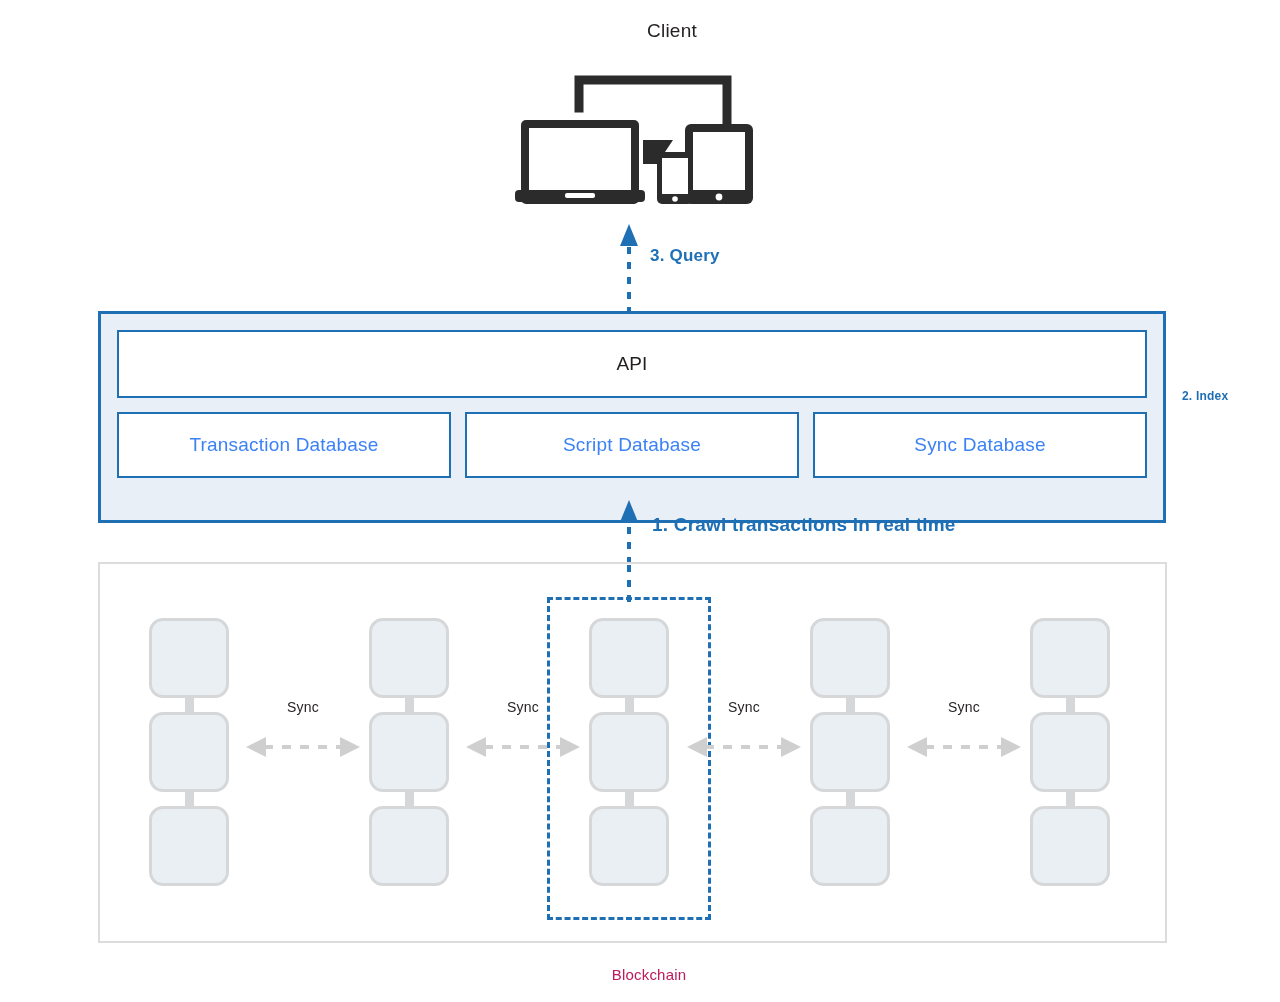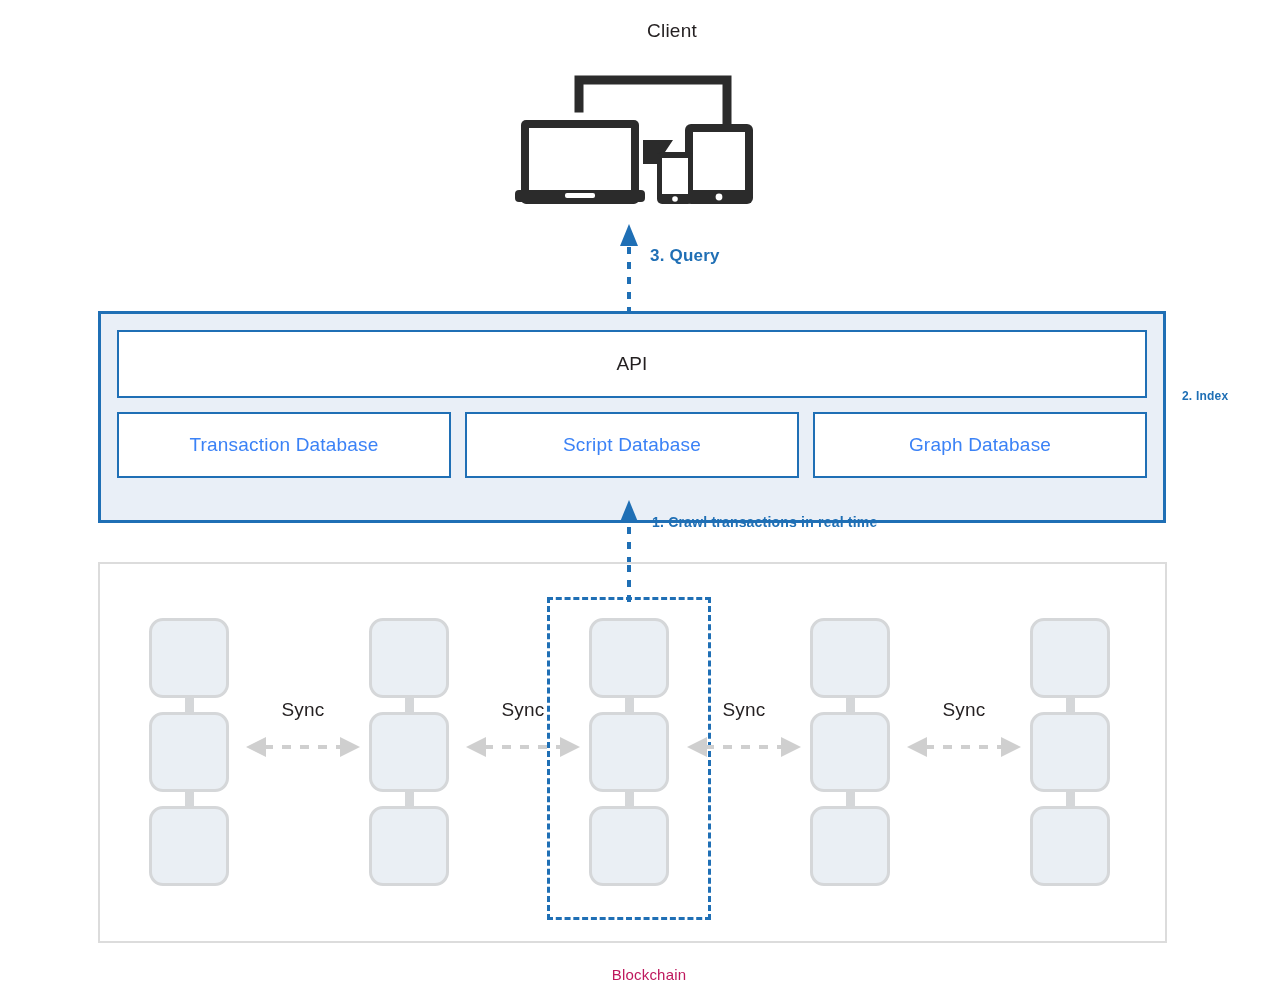--- a/index.html
+++ b/index.html
@@ -95,21 +95,21 @@
     letter-spacing: .2px;
   }
 
   
   #crawl-arrow {
     left: 600px; top: 498px;
     width: 70px; height: 66px;
   }
   #crawl-label {
     left: 652px; top: 514px;
-    font-size: 14px;
+    font-size: 19px;
     font-weight: bold;
     color: #1f6fb5;
     letter-spacing: .2px;
     white-space: nowrap;
   }
 
   
   #blockchain-container {
     left: 98px; top: 562px;
     width: 1069px; height: 381px;
@@ -151,21 +151,21 @@
     width: 164px; height: 323px;
     border: 3px dashed #1f6fb5;
     box-sizing: border-box;
     background: transparent;
   }
 
   
   .sync-group { position: absolute; }
   .sync-label {
     position: absolute;
-    font-size: 19px;
+    font-size: 14px;
     color: #231f20;
     text-align: center;
     width: 100%;
     top: -36px;
     letter-spacing: .2px;
   }
   svg { display: block; overflow: visible; }
 </style>
 </head>
 <body>
@@ -202,21 +202,21 @@
 </div>
 <div class="abs" id="query-label">3. Query</div>
 
 <div class="abs" id="index-container">
 
   <div class="abs idx-box" id="api-box">API</div>
 
   <div class="abs" id="db-row">
     <div class="db-box">Transaction Database</div>
     <div class="db-box">Script Database</div>
-    <div class="db-box">Graph Database</div>
+    <div class="db-box">Sync Database</div>
   </div>
 </div>
 
 <div class="abs" id="index-label">2. Index</div>
 
 <div class="abs" id="crawl-arrow">
   <svg width="70" height="66" viewBox="0 0 70 66">
     <line x1="29" y1="66" x2="29" y2="22" stroke="#1f6fb5" stroke-width="4" stroke-dasharray="7 8"></line>
     <polygon points="29,2 20,24 38,24" fill="#1f6fb5"></polygon>
   </svg>

